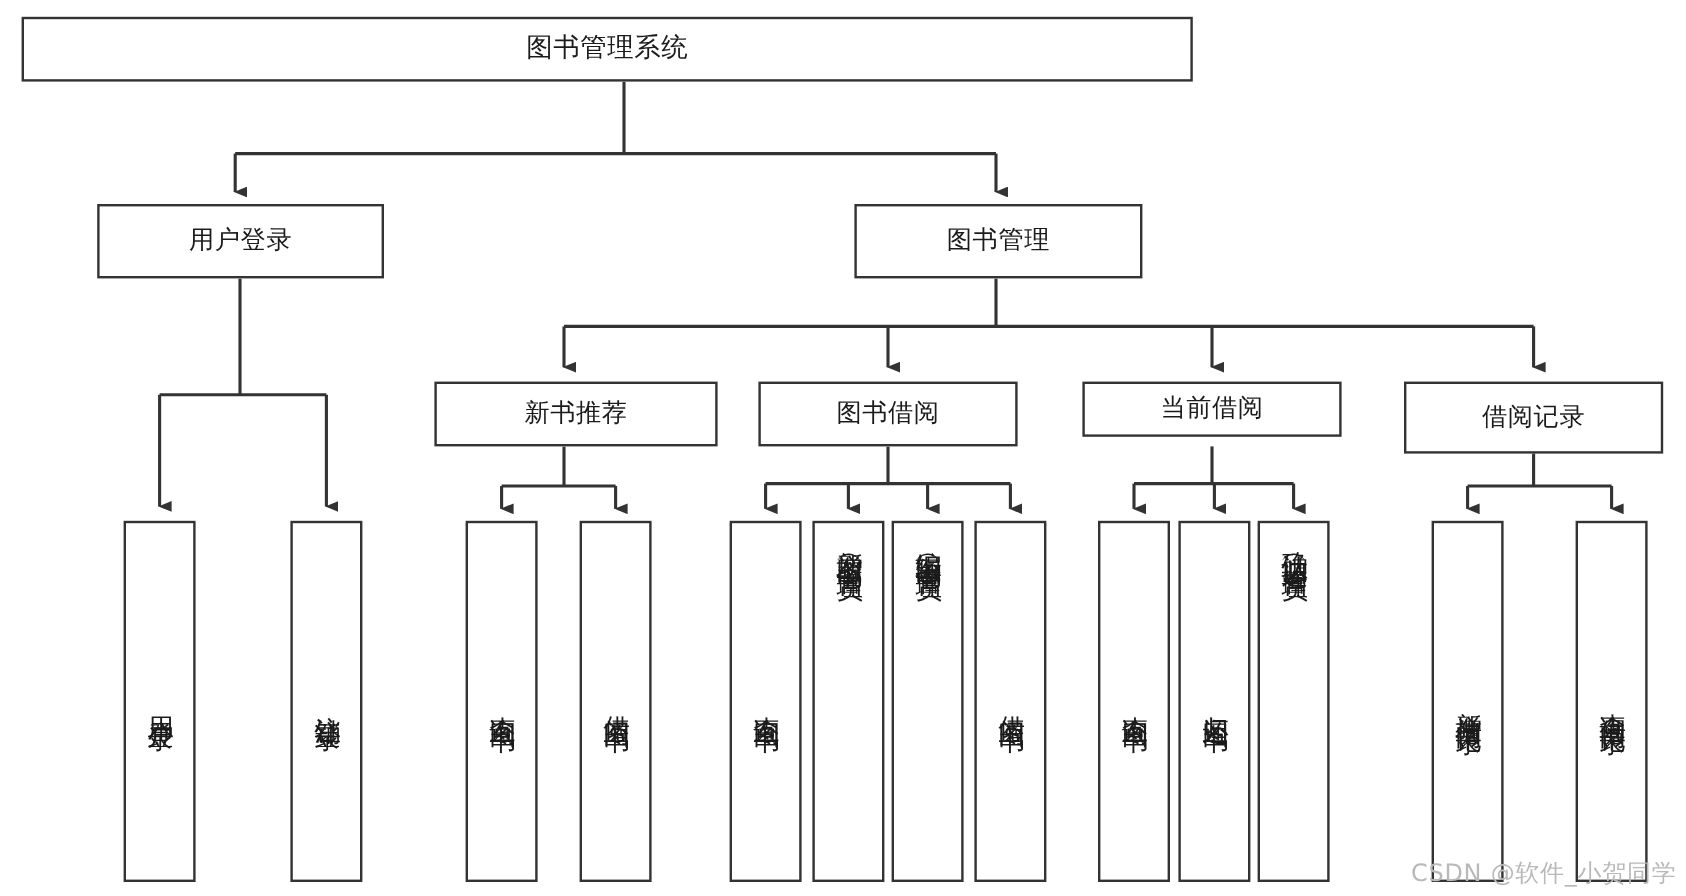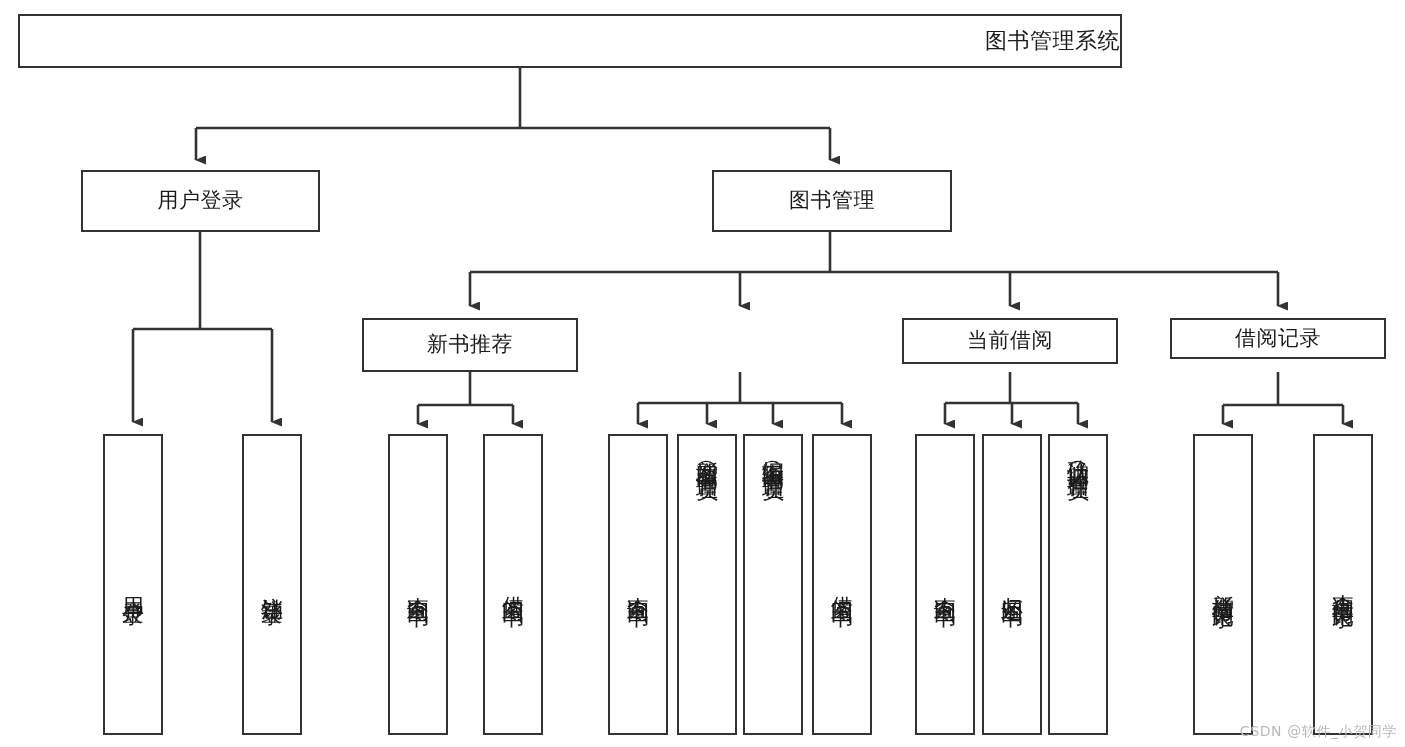--- a/index.html
+++ b/index.html
@@ -67,21 +67,21 @@
     text-orientation: upright;
     font-size: 22px;
     line-height: 1.0;
     letter-spacing: 3px;
     height: auto;
   }
   .watermark {
     position: absolute;
     right: 8px;
     bottom: 6px;
-    font-size: 14px;
+    font-size: 20px;
     color: #b9b9b9;
     letter-spacing: 0.6px;
     z-index: 5;
     white-space: nowrap;
     font-family: "DejaVu Sans", "Liberation Sans", sans-serif;
   }
 </style>
 </head>
 <body>
 
@@ -130,38 +130,41 @@
       <line x1="1012" y1="403" x2="1012" y2="424" marker-end="url(#arrowhead)"></line>
       <line x1="1078" y1="403" x2="1078" y2="424" marker-end="url(#arrowhead)"></line>
 
       <line x1="1278" y1="372" x2="1278" y2="405"></line>
       <line x1="1223" y1="405" x2="1343" y2="405"></line>
       <line x1="1223" y1="405" x2="1223" y2="424" marker-end="url(#arrowhead)"></line>
       <line x1="1343" y1="405" x2="1343" y2="424" marker-end="url(#arrowhead)"></line>
     </g>
   </svg>
 
-  <div class="node h root" style="left:18px; top:14px; width:1104px; height:54px;justify-content:flex-end;">
+  <div class="node h root" style="left:18px; top:14px; width:976px; height:54px;">
     <span class="node-label">图书管理系统</span>
   </div>
 
   <div class="node h" style="left:81px; top:170px; width:239px; height:62px;">
     <span class="node-label">用户登录</span>
   </div>
   <div class="node h" style="left:712px; top:170px; width:240px; height:62px;">
     <span class="node-label">图书管理</span>
   </div>
 
-  <div class="node h" style="left:362px; top:318px; width:216px; height:54px;">
+  <div class="node h" style="left:362px; top:318px; width:236px; height:54px;">
     <span class="node-label">新书推荐</span>
+  </div>
+  <div class="node h" style="left:632px; top:318px; width:216px; height:54px;">
+    <span class="node-label">图书借阅</span>
   </div>
   <div class="node h" style="left:902px; top:318px; width:216px; height:46px;">
     <span class="node-label">当前借阅</span>
   </div>
-  <div class="node h" style="left:1170px; top:318px; width:216px; height:41px;">
+  <div class="node h" style="left:1170px; top:318px; width:216px; height:60px;">
     <span class="node-label">借阅记录</span>
   </div>
 
   <div class="node v mid" style="left:103px; top:434px; width:60px; height:301px;">
     <span class="node-label">用户登录</span>
   </div>
   <div class="node v mid" style="left:242px; top:434px; width:60px; height:301px;">
     <span class="node-label">注销登录</span>
   </div>
 

